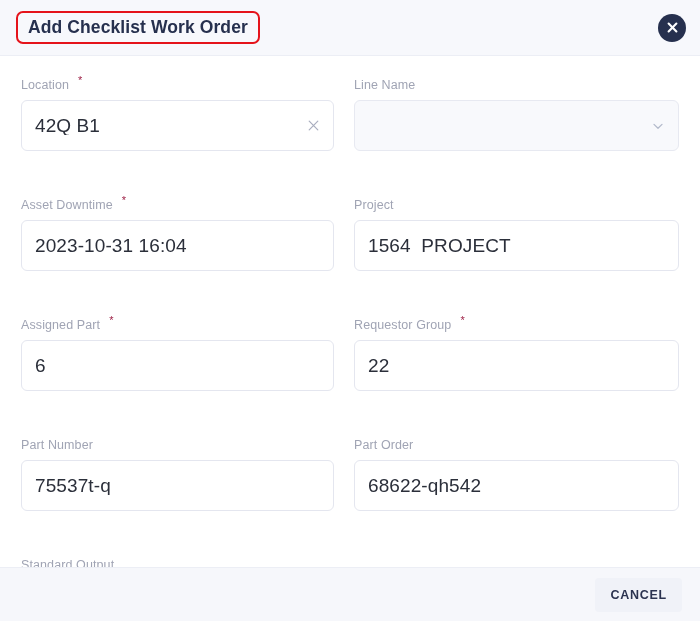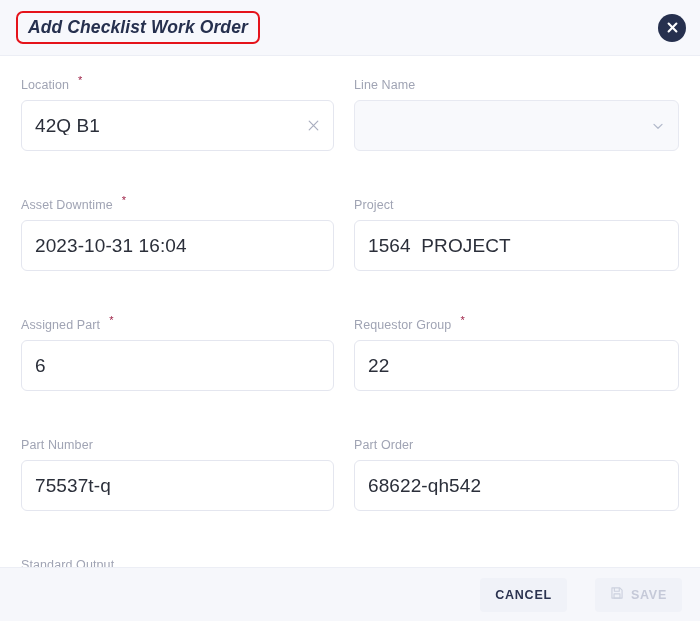--- a/index.html
+++ b/index.html
@@ -29,21 +29,20 @@
   
   .dialog-header {
     position: relative;
     height: 56px;
     flex: 0 0 56px;
     background: #f7f8fc;
     border-bottom: 1px solid #eceef5;
     display: flex;
     align-items: center;
     padding: 0 16px;
-    font-style: italic;
   }
 
   .title-wrap {
     display: inline-flex;
     align-items: center;
     border: 2px solid #e5131b;
     border-radius: 7px;
     padding: 4px 10px 5px 10px;
     background: transparent;
   }
@@ -293,25 +292,15 @@
         </div>
       </div>
 
     </div>
   </div>
 
   <div class="dialog-footer">
     <button class="btn btn-cancel">
       <span>CANCEL</span>
     </button>
-    <button class="btn btn-save">
-      <span>
-        <svg width="14" height="14" viewBox="0 0 16 16" aria-hidden="true">
-          <path d="M2.2 2.2 H11.2 L13.8 4.8 V13.8 H2.2 Z" fill="none" stroke="#ccd1de" stroke-width="1.3" stroke-linejoin="round"></path>
-          <path d="M5 2.2 V6 H10.6 V2.2" fill="none" stroke="#ccd1de" stroke-width="1.3" stroke-linejoin="round"></path>
-          <rect x="4.6" y="9" width="6.8" height="4.8" fill="none" stroke="#ccd1de" stroke-width="1.3" stroke-linejoin="round"></rect>
-        </svg>
-      </span>
-      <span>SAVE</span>
-    </button>
   </div>
 
 </div>
 
 </body></html>

